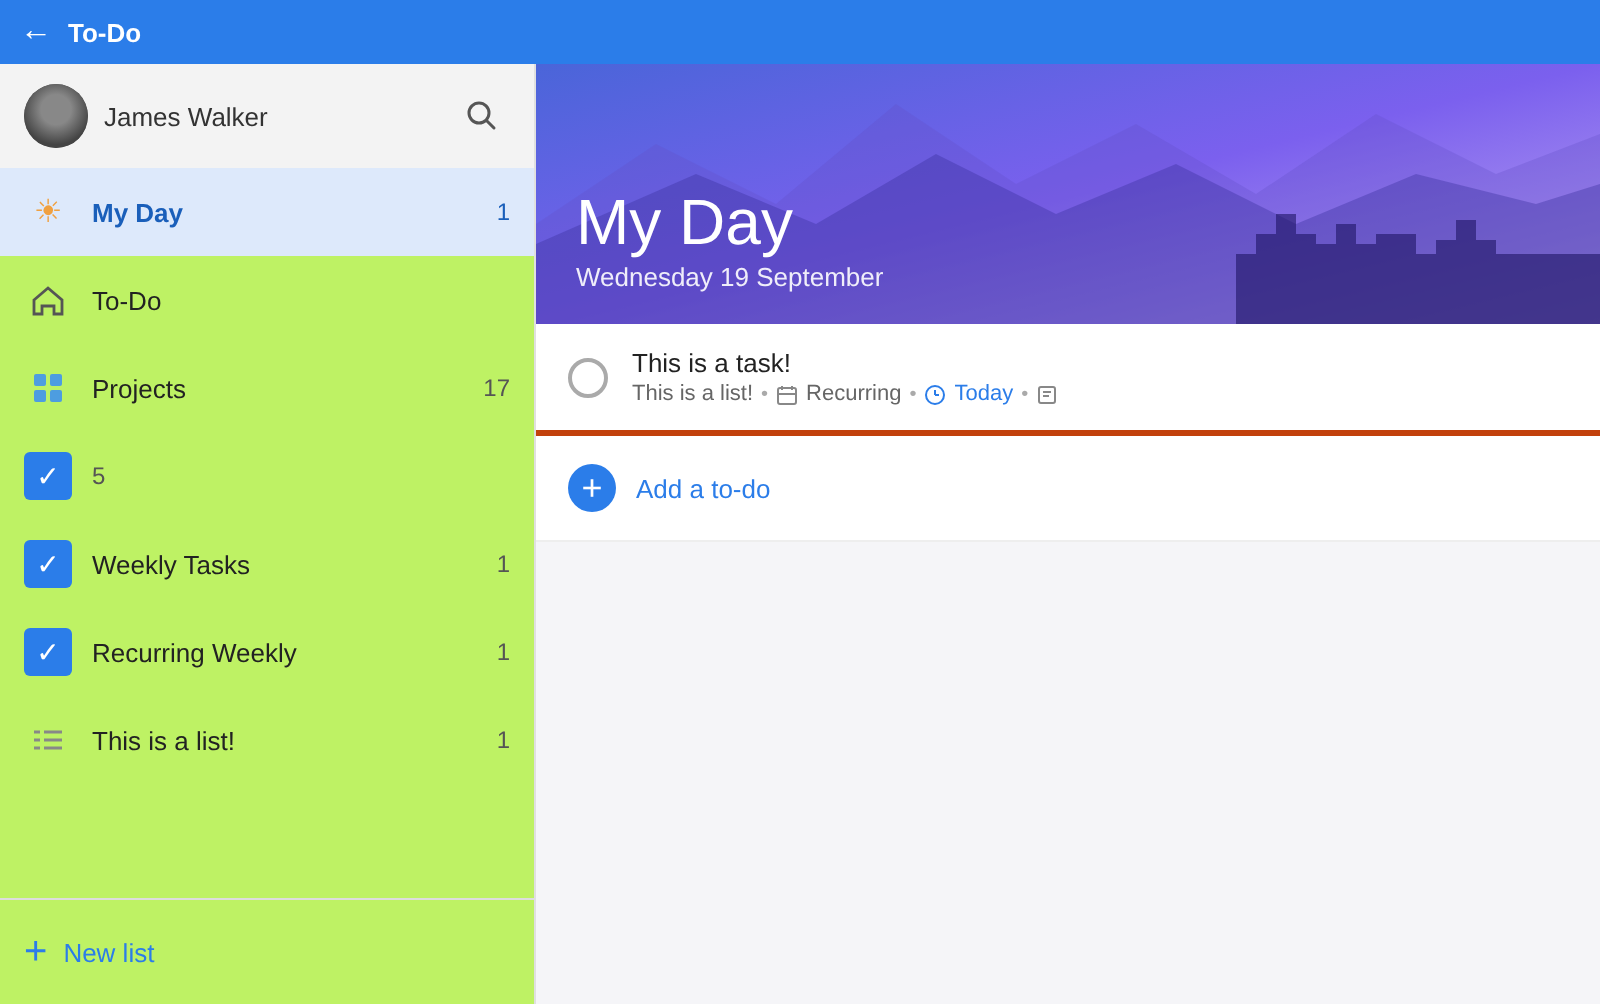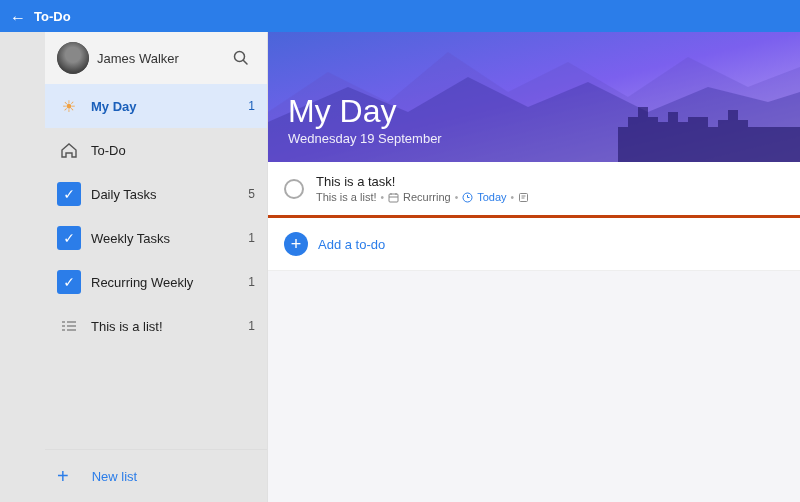--- a/index.html
+++ b/index.html
@@ -29,26 +29,25 @@
     
     .app-body {
       display: flex;
       flex: 1;
       overflow: hidden;
     }
 
     
     .sidebar {
       width: 268px;
-      background: #e5e5e5;
+      background: #bef264;
       display: flex;
       flex-direction: column;
       flex-shrink: 0;
       border-right: 1px solid #e0e0e0;
-      padding-left: 45px;
     }
 
     .sidebar-header {
       display: flex;
       align-items: center;
       justify-content: space-between;
       padding: 10px 12px;
       background: #f3f3f3;
     }
 
@@ -158,21 +157,20 @@
     }
 
     .new-list-icon {
       font-size: 20px;
       line-height: 1;
     }
 
     .new-list-label {
       font-size: 13px;
       font-weight: 500;
-      margin-left: 15px;
     }
 
     
     .main-content {
       flex: 1;
       display: flex;
       flex-direction: column;
       background: #f0f0f5;
     }
 
@@ -361,24 +359,35 @@
       <div class="nav-item">
         <div class="nav-item-icon home-icon">
           <svg width="18" height="18" viewBox="0 0 18 18" fill="none">
             <path d="M2 9L9 3L16 9V16H12V12H6V16H2V9Z" stroke="#555" stroke-width="1.4" fill="none"></path>
           </svg>
         </div>
         <span class="nav-item-label">To-Do</span>
         <span class="nav-item-badge"></span>
       </div>
 
+      <div class="nav-item">
+        <div class="nav-item-icon grid-icon">
+          <svg width="18" height="18" viewBox="0 0 18 18" fill="none">
+            <rect x="2" y="2" width="6" height="6" fill="#4d9de0" rx="1"></rect>
+            <rect x="10" y="2" width="6" height="6" fill="#4d9de0" rx="1"></rect>
+            <rect x="2" y="10" width="6" height="6" fill="#4d9de0" rx="1"></rect>
+            <rect x="10" y="10" width="6" height="6" fill="#4d9de0" rx="1"></rect>
+          </svg>
+        </div>
+        <span class="nav-item-label">Projects</span>
+        <span class="nav-item-badge">17</span>
+      </div>
 
       <div class="nav-item">
         <div class="nav-item-icon check-blue check-icon">✓</div>
-        <span class="nav-item-label">Daily Tasks</span>
         <span class="nav-item-badge">5</span>
       </div>
 
       <div class="nav-item">
         <div class="nav-item-icon check-blue check-icon">✓</div>
         <span class="nav-item-label">Weekly Tasks</span>
         <span class="nav-item-badge">1</span>
       </div>
 
       <div class="nav-item">

